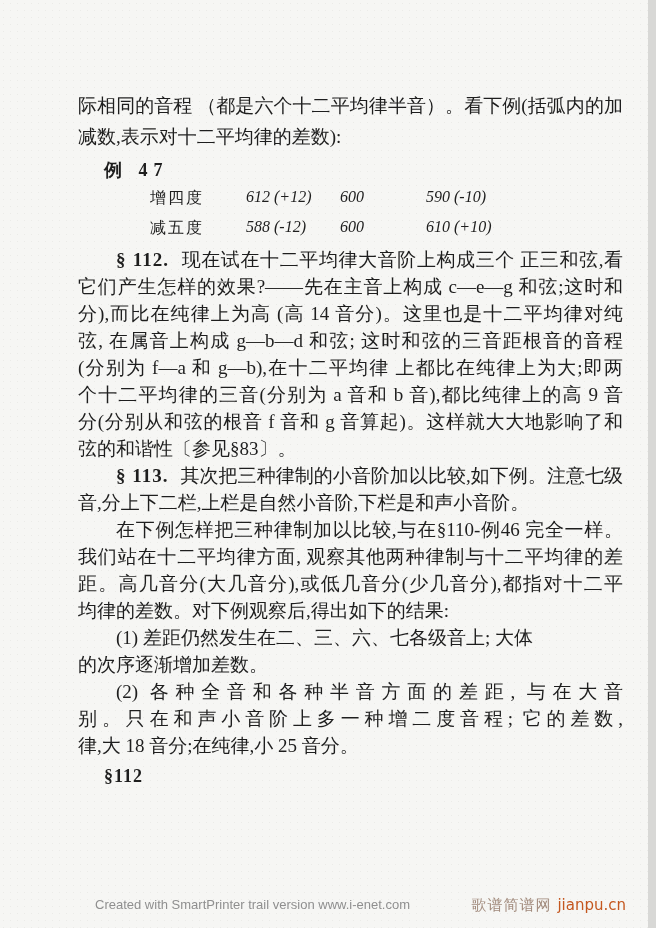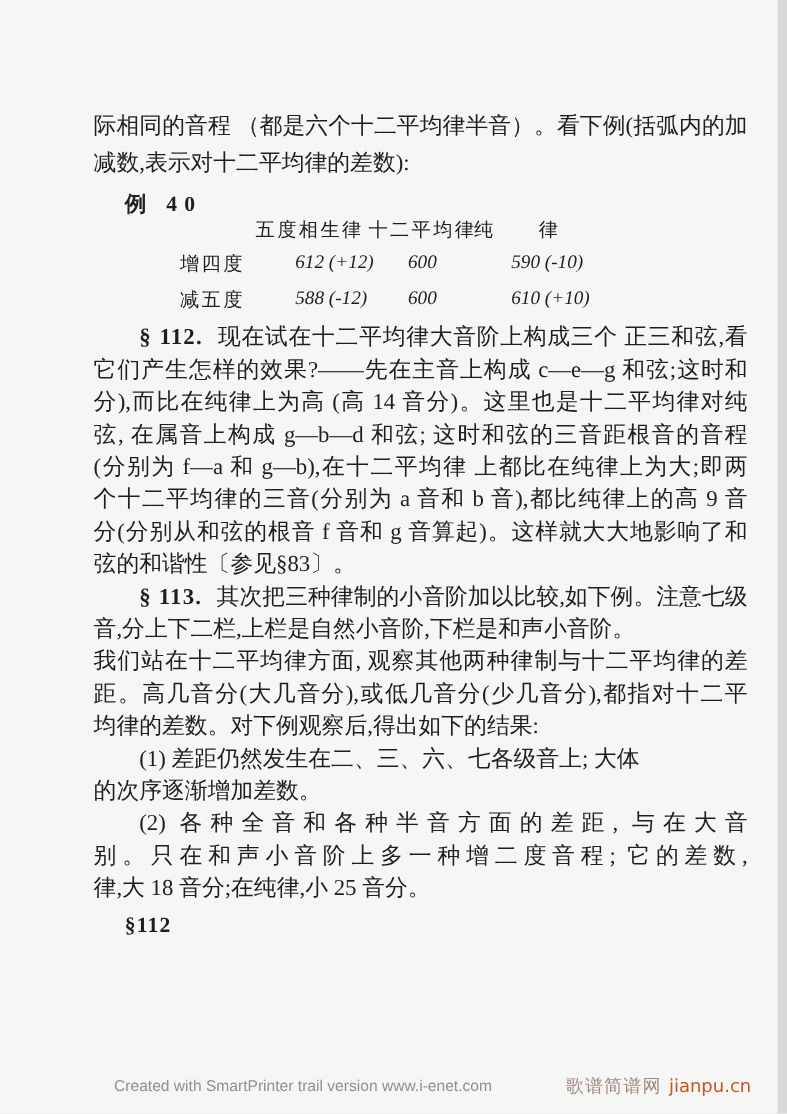--- a/index.html
+++ b/index.html
@@ -76,26 +76,21 @@
 
 <div class="page">
   <div class="content">
 
     <div class="intro">
       <div class="tline j">际相同的音程 （都是六个十二平均律半音）。看下例(括弧内的加</div>
       <div class="tline">减数,表示对十二平均律的差数):</div>
     </div>
 
     <div class="example">
-      <div class="ex-label">例 40</div>
-      <div class="ex-header">
-        <span class="ex-h1">五度相生律</span>
-        <span class="ex-h2">十二平均律</span>
-        <span class="ex-h3">纯　　律</span>
-      </div>
+      <div class="ex-label">例 47</div>
       <div class="ex-row">
         <span class="ex-name">增四度</span>
         <span class="ex-c1">612 (+12)</span>
         <span class="ex-c2">600</span>
         <span class="ex-c3">590 (-10)</span>
       </div>
       <div class="ex-row">
         <span class="ex-name">减五度</span>
         <span class="ex-c1">588 (-12)</span>
         <span class="ex-c2">600</span>
@@ -117,20 +112,21 @@
     </div>
 
     <div>
       <div class="tline j ind">
         <span class="marker">§ 113.</span><span>其次把三种律制的小音阶加以比较,如下例。注意七级</span>
       </div>
       <div class="tline">音,分上下二栏,上栏是自然小音阶,下栏是和声小音阶。</div>
     </div>
 
     <div>
+      <div class="tline j ind">在下例怎样把三种律制加以比较,与在§110-例46 完全一样。</div>
       <div class="tline j">我们站在十二平均律方面, 观察其他两种律制与十二平均律的差</div>
       <div class="tline j">距。高几音分(大几音分),或低几音分(少几音分),都指对十二平</div>
       <div class="tline">均律的差数。对下例观察后,得出如下的结果:</div>
     </div>
 
     <div>
       <div class="tline ind">(1) 差距仍然发生在二、三、六、七各级音上; 大体</div>
       <div class="tline">的次序逐渐增加差数。</div>
     </div>
 

